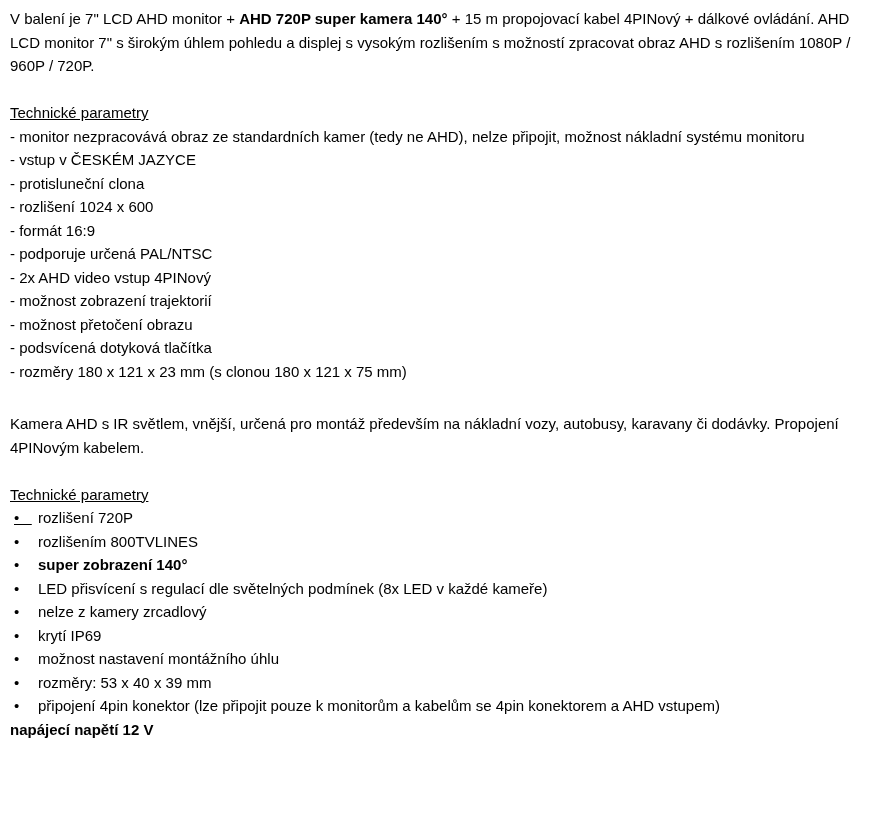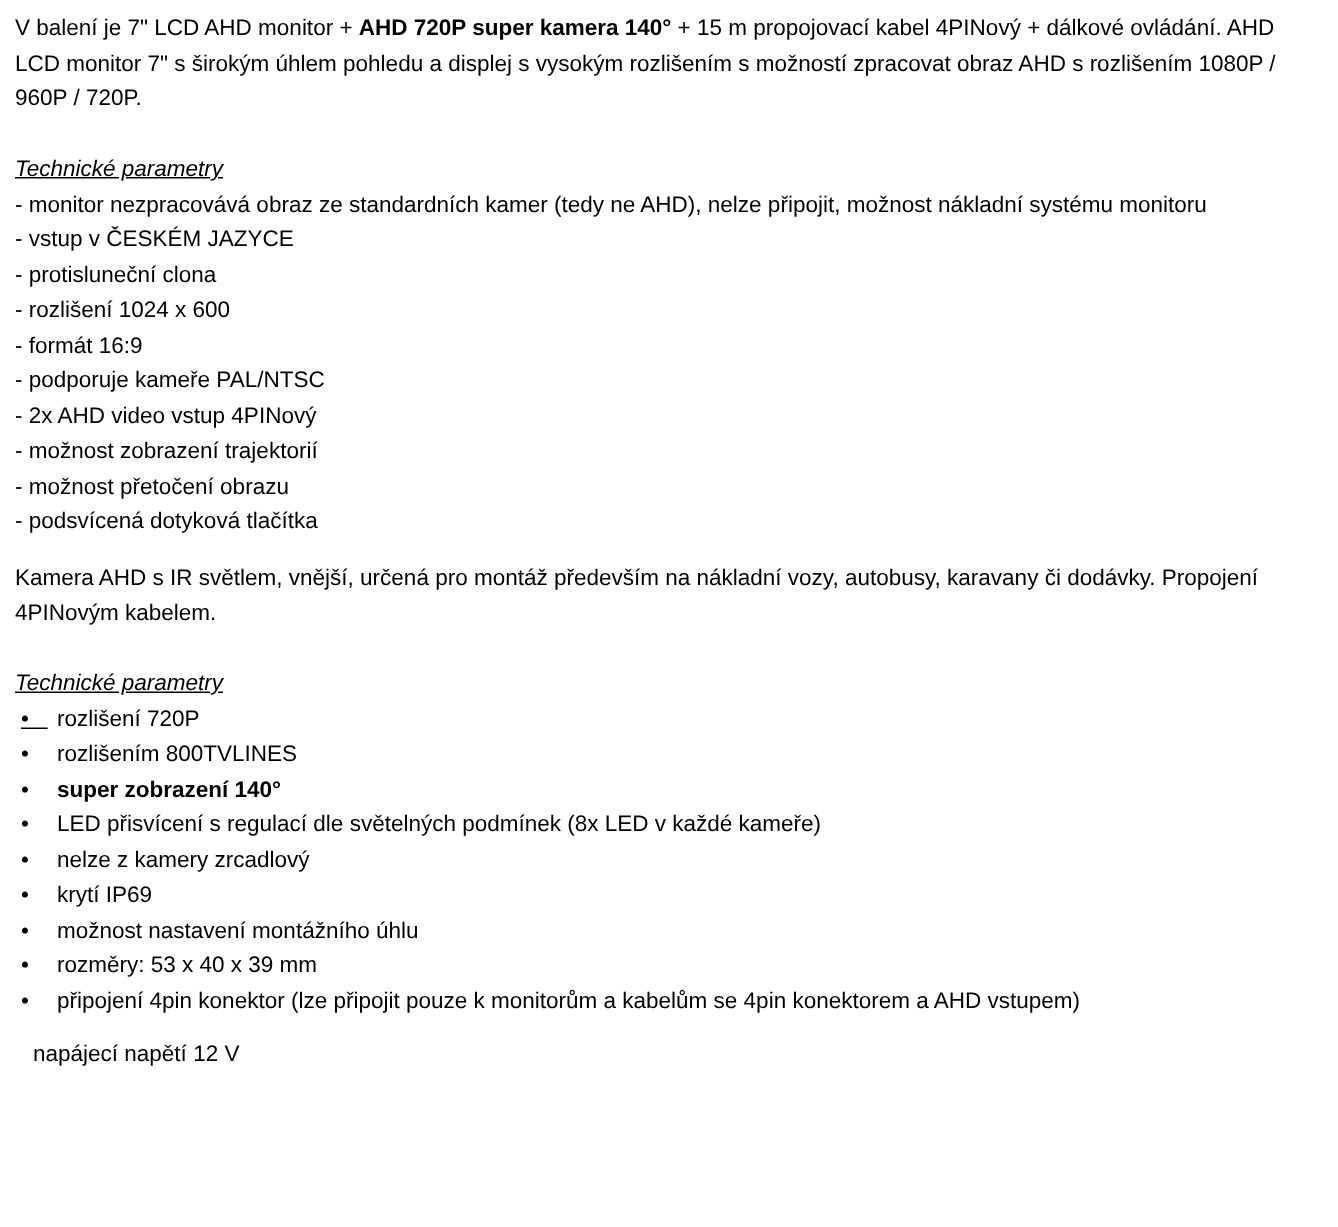--- a/index.html
+++ b/index.html
@@ -8,26 +8,25 @@
     min-height: 818px;
     box-sizing: border-box;
     padding: 7px 10px 0 10px;
     font-family: "Liberation Sans", "DejaVu Sans", sans-serif;
     font-size: 15px;
     line-height: 23.5px;
     color: #000000;
     background: #ffffff;
   }
   .para { margin: 0; }
-  .spaced { margin-top: 14px; }
-  .flush { margin: 12px; }
+  .spaced { margin-top: 29px; }
+  .flush { margin: 0; font-weight: bold; }
   .bold { font-weight: 700; }
   .heading {
     margin: 23.5px 0 0 0;
-    font-style: italic;
     text-decoration: underline;
   }
   .dash-row { margin: 0; }
   .dash { display: inline; }
   .bullet-row { display: flex; align-items: flex-start; }
   .bullet {
     flex: 0 0 28px;
     width: 28px;
     padding-left: 4px;
     box-sizing: border-box;
@@ -43,25 +42,26 @@
   <p class="para"><span>V balení je 7" LCD AHD monitor + </span><span class="bold">AHD 720P super kamera 140°</span><span> + 15 m propojovací kabel 4PINový + dálkové ovládání. AHD LCD monitor 7" s širokým úhlem pohledu a displej s vysokým rozlišením s možností zpracovat obraz AHD s rozlišením 1080P / 960P / 720P.</span></p>
 
   <p class="heading">Technické parametry</p>
 
   <div id="monitor-list">
       <div class="dash-row"><span class="dash">- </span><span>monitor nezpracovává obraz ze standardních kamer (tedy ne AHD), nelze připojit, možnost nákladní systému monitoru</span></div>
       <div class="dash-row"><span class="dash">- </span><span>vstup v ČESKÉM JAZYCE</span></div>
       <div class="dash-row"><span class="dash">- </span><span>protisluneční clona</span></div>
       <div class="dash-row"><span class="dash">- </span><span>rozlišení 1024 x 600</span></div>
       <div class="dash-row"><span class="dash">- </span><span>formát 16:9</span></div>
-      <div class="dash-row"><span class="dash">- </span><span>podporuje kameře PAL/NTSC</span></div>
+      <div class="dash-row"><span class="dash">- </span><span>podporuje určená PAL/NTSC</span></div>
       <div class="dash-row"><span class="dash">- </span><span>2x AHD video vstup 4PINový</span></div>
       <div class="dash-row"><span class="dash">- </span><span>možnost zobrazení trajektorií</span></div>
       <div class="dash-row"><span class="dash">- </span><span>možnost přetočení obrazu</span></div>
       <div class="dash-row"><span class="dash">- </span><span>podsvícená dotyková tlačítka</span></div>
+      <div class="dash-row"><span class="dash">- </span><span>rozměry 180 x 121 x 23 mm (s clonou 180 x 121 x 75 mm)</span></div>
     </div>
 
   <p class="para spaced">Kamera AHD s IR světlem, vnější, určená pro montáž především na nákladní vozy, autobusy, karavany či dodávky. Propojení 4PINovým kabelem.</p>
 
   <p class="heading">Technické parametry</p>
 
   <div id="camera-list">
       <div class="bullet-row">
         <span class="bullet underlined">•&nbsp;&nbsp;&nbsp;</span>
         <span class="btext">rozlišení 720P</span>

